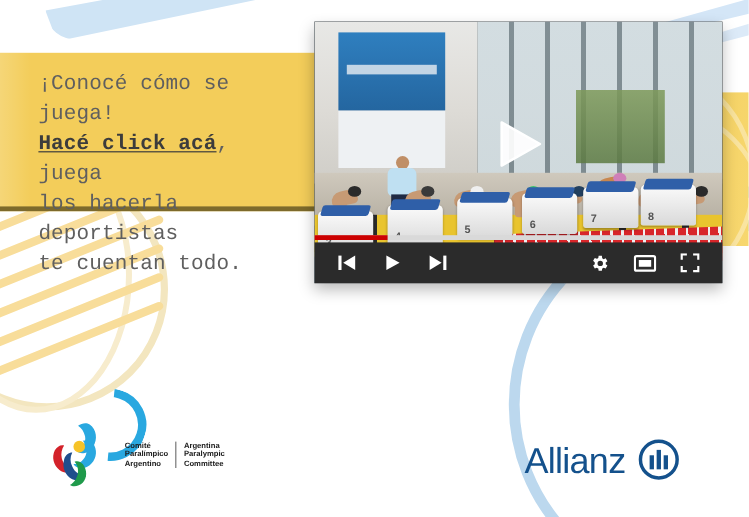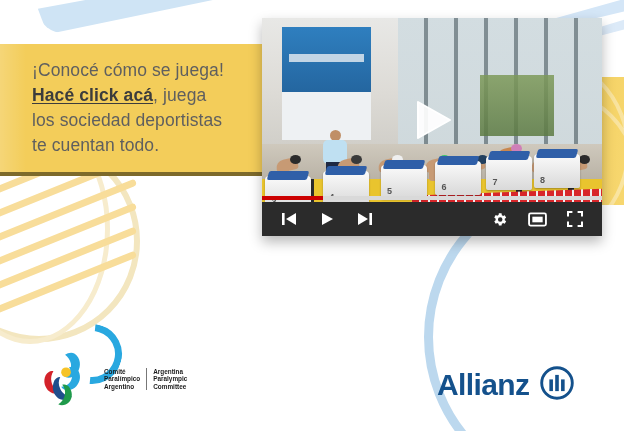--- a/index.html
+++ b/index.html
@@ -94,21 +94,21 @@
   .callout{
     position:absolute;left:0;top:44px;width:274px;height:132px;
     background:#f3cd5a;
     border-bottom:4px solid #7d6a2b;
     box-sizing:border-box;
     padding:14px 22px 10px 32px;
     z-index:5;
   }
   .callout p{
     margin:0;color:#5f5f5f;font-size:17.5px;line-height:25px;
-    font-family:Liberation Sans, sans-serif;font-weight:400;
+    font-family:Liberation Mono, monospace;font-weight:400;
     letter-spacing:.1px;
   }
   .callout .link{
     color:#3c3c3c;font-weight:bold;text-decoration:underline;
     text-underline-offset:2px;
   }
   .callout-inner-shade{
     position:absolute;left:0;top:0;width:26px;height:100%;
     background:linear-gradient(90deg,rgba(255,255,255,.18),rgba(255,255,255,0));
   }
@@ -204,21 +204,21 @@
   
   .cpa-logo{position:absolute;left:36px;top:346px;width:180px;height:66px;z-index:4;
     display:flex;align-items:center;}
   .cpa-text{margin-left:6px;display:flex;align-items:center;}
   .cpa-col{font-size:6.4px;line-height:7.6px;font-weight:bold;color:#1b1b1b;
     font-family:"Liberation Sans", sans-serif;white-space:nowrap;}
   .cpa-div{width:1px;height:22px;background:#777;margin:0 6px;}
 
   .allianz{position:absolute;left:437px;top:364px;height:42px;z-index:4;
     display:flex;align-items:center;}
-  .allianz-word{font-size:30px;font-weight:bold;color:#14518c;letter-spacing:-.6px;
+  .allianz-word{font-size:30px;font-weight:normal;color:#14518c;letter-spacing:-.6px;
     font-family:"Liberation Sans", sans-serif;}
   .allianz-mark{margin-left:10px;}
 </style>
 </head>
 <body>
 
 <div id="stage">
 
   <div class="deco swoosh-tl"></div>
   <div class="deco swoosh-tl2"></div>
@@ -254,21 +254,21 @@
 
   <div class="callout">
     <div class="callout-inner-shade"></div>
     <p>
       <span>¡Conocé cómo se juega!</span>
     </p>
     <p>
       <a class="link" href="#">Hacé click acá</a><span>, juega</span>
     </p>
     <p>
-      <span>los sociedad deportistas</span>
+      <span>los hacerla deportistas</span>
     </p>
     <p>
       <span>te cuentan todo.</span>
     </p>
   </div>
 
   <div class="player">
     <div class="video-frame">
       <div class="bg-wall"></div>
       <div class="bg-windows"></div>

